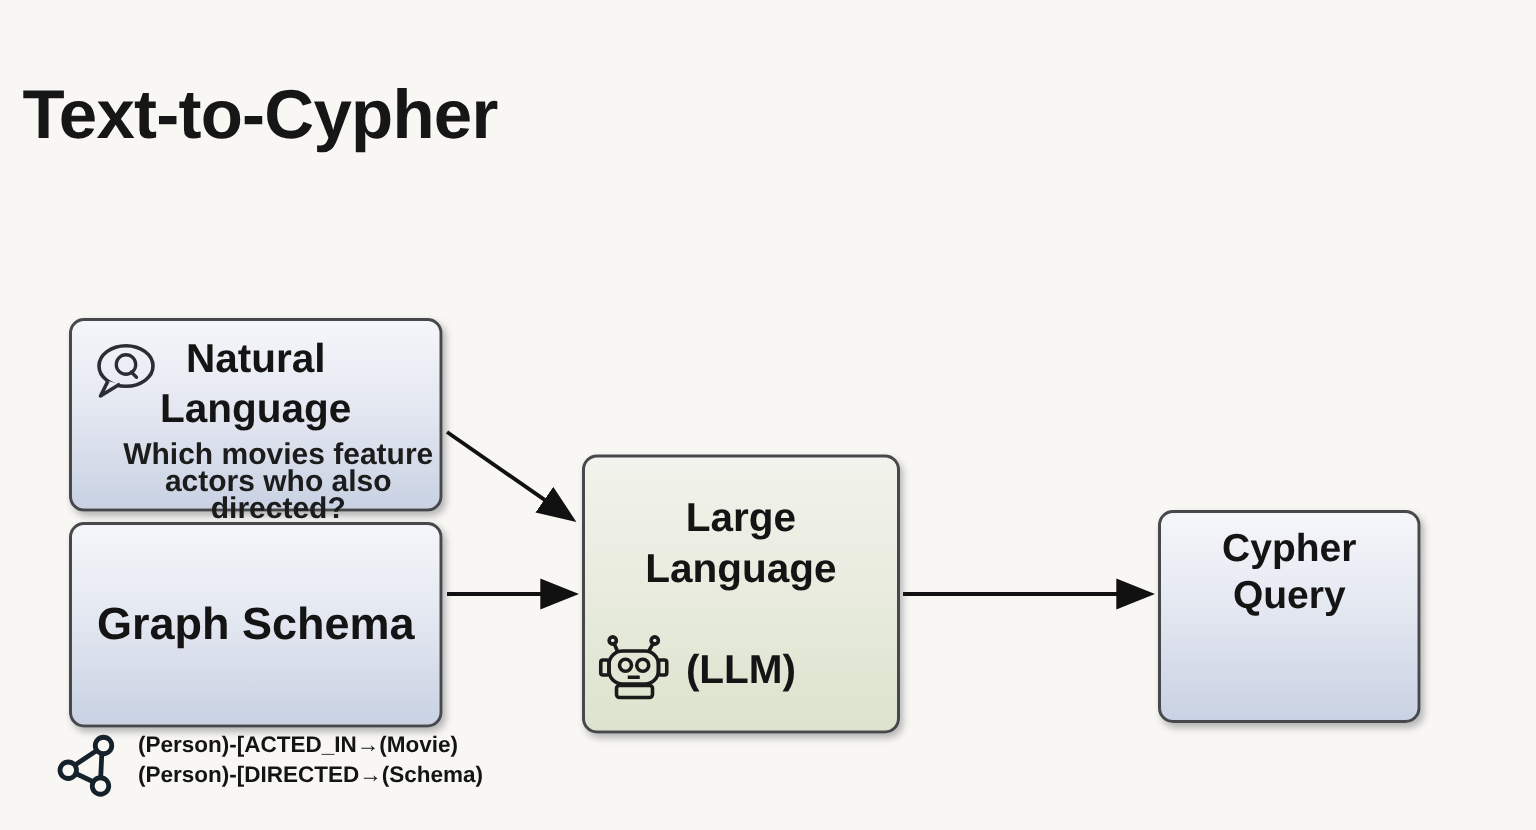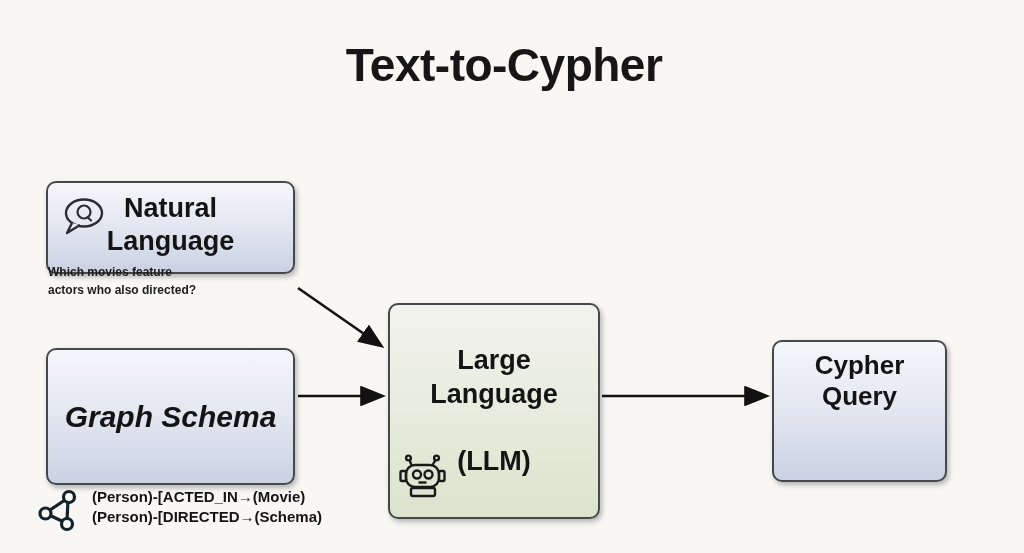--- a/index.html
+++ b/index.html
@@ -13,66 +13,66 @@
     width: 1024px;
     height: 553px;
     background: #f8f7f4;
     overflow: hidden;
   }
   .page-title {
     position: absolute;
     top: 34px;
     left: 0;
     width: 1000px;
-    text-align: center;
     font-size: 46px;
     font-weight: bold;
     color: #161616;
     letter-spacing: -0.5px;
-    margin: 4px;
+    margin: 15px;
   }
   .arrows {
     position: absolute;
     top: 0;
     left: 0;
     width: 1024px;
     height: 553px;
     pointer-events: none;
   }
   .box {
     position: absolute;
     border: 2px solid #47484c;
     border-radius: 10px;
     box-shadow: 2px 3px 5px rgba(60,60,70,0.35);
     box-sizing: border-box;
     color: #141414;
   }
   .box.blue  { background: linear-gradient(180deg, #f5f6fa 0%, #e4e8f1 45%, #c9d2e3 100%); }
   .box.green { background: linear-gradient(180deg, #f2f3ec 0%, #e9ecdf 45%, #dce3cd 100%); }
 
-  .nl-box      { left: 46px;  top: 181px; width: 249px; height: 93px; }
-  .gs-box      { left: 46px;  top: 348px; width: 249px; height: 137px; display: flex; align-items: center; justify-content: center; font-style: italic; }
-  .llm-box     { left: 388px; top: 303px; width: 212px; height: 216px; display: flex; align-items: center; justify-content: center; }
+  .nl-box      { left: 46px;  top: 212px; width: 249px; height: 129px; }
+  .gs-box      { left: 46px;  top: 348px; width: 249px; height: 137px; display: flex; align-items: center; justify-content: center; }
+  .llm-box     { left: 388px; top: 303px; width: 212px; height: 186px; display: flex; align-items: center; justify-content: center; }
   .cypher-box  { left: 772px; top: 340px; width: 175px; height: 142px; }
 
   .nl-icon { position: absolute; left: 12px; top: 13px; }
   .nl-title {
     margin-top: 9px;
     text-align: center;
     font-size: 27px;
     font-weight: bold;
     line-height: 33px;
   }
   .nl-subtitle {
     margin-top: 5px;
-    text-align: left;
-    font-size: 12px;
+    text-align: center;
+    font-size: 20px;
     font-weight: bold;
     line-height: 18px;
     color: #1c1c1c;
+    margin-left: 30px;
   }
   .gs-title { font-size: 30px; font-weight: bold; }
 
   .llm-title {
     text-align: center;
     font-size: 27px;
     font-weight: bold;
     line-height: 33.5px;
   }
   .llm-robot { position: absolute; left: 9px; bottom: 13px; }

